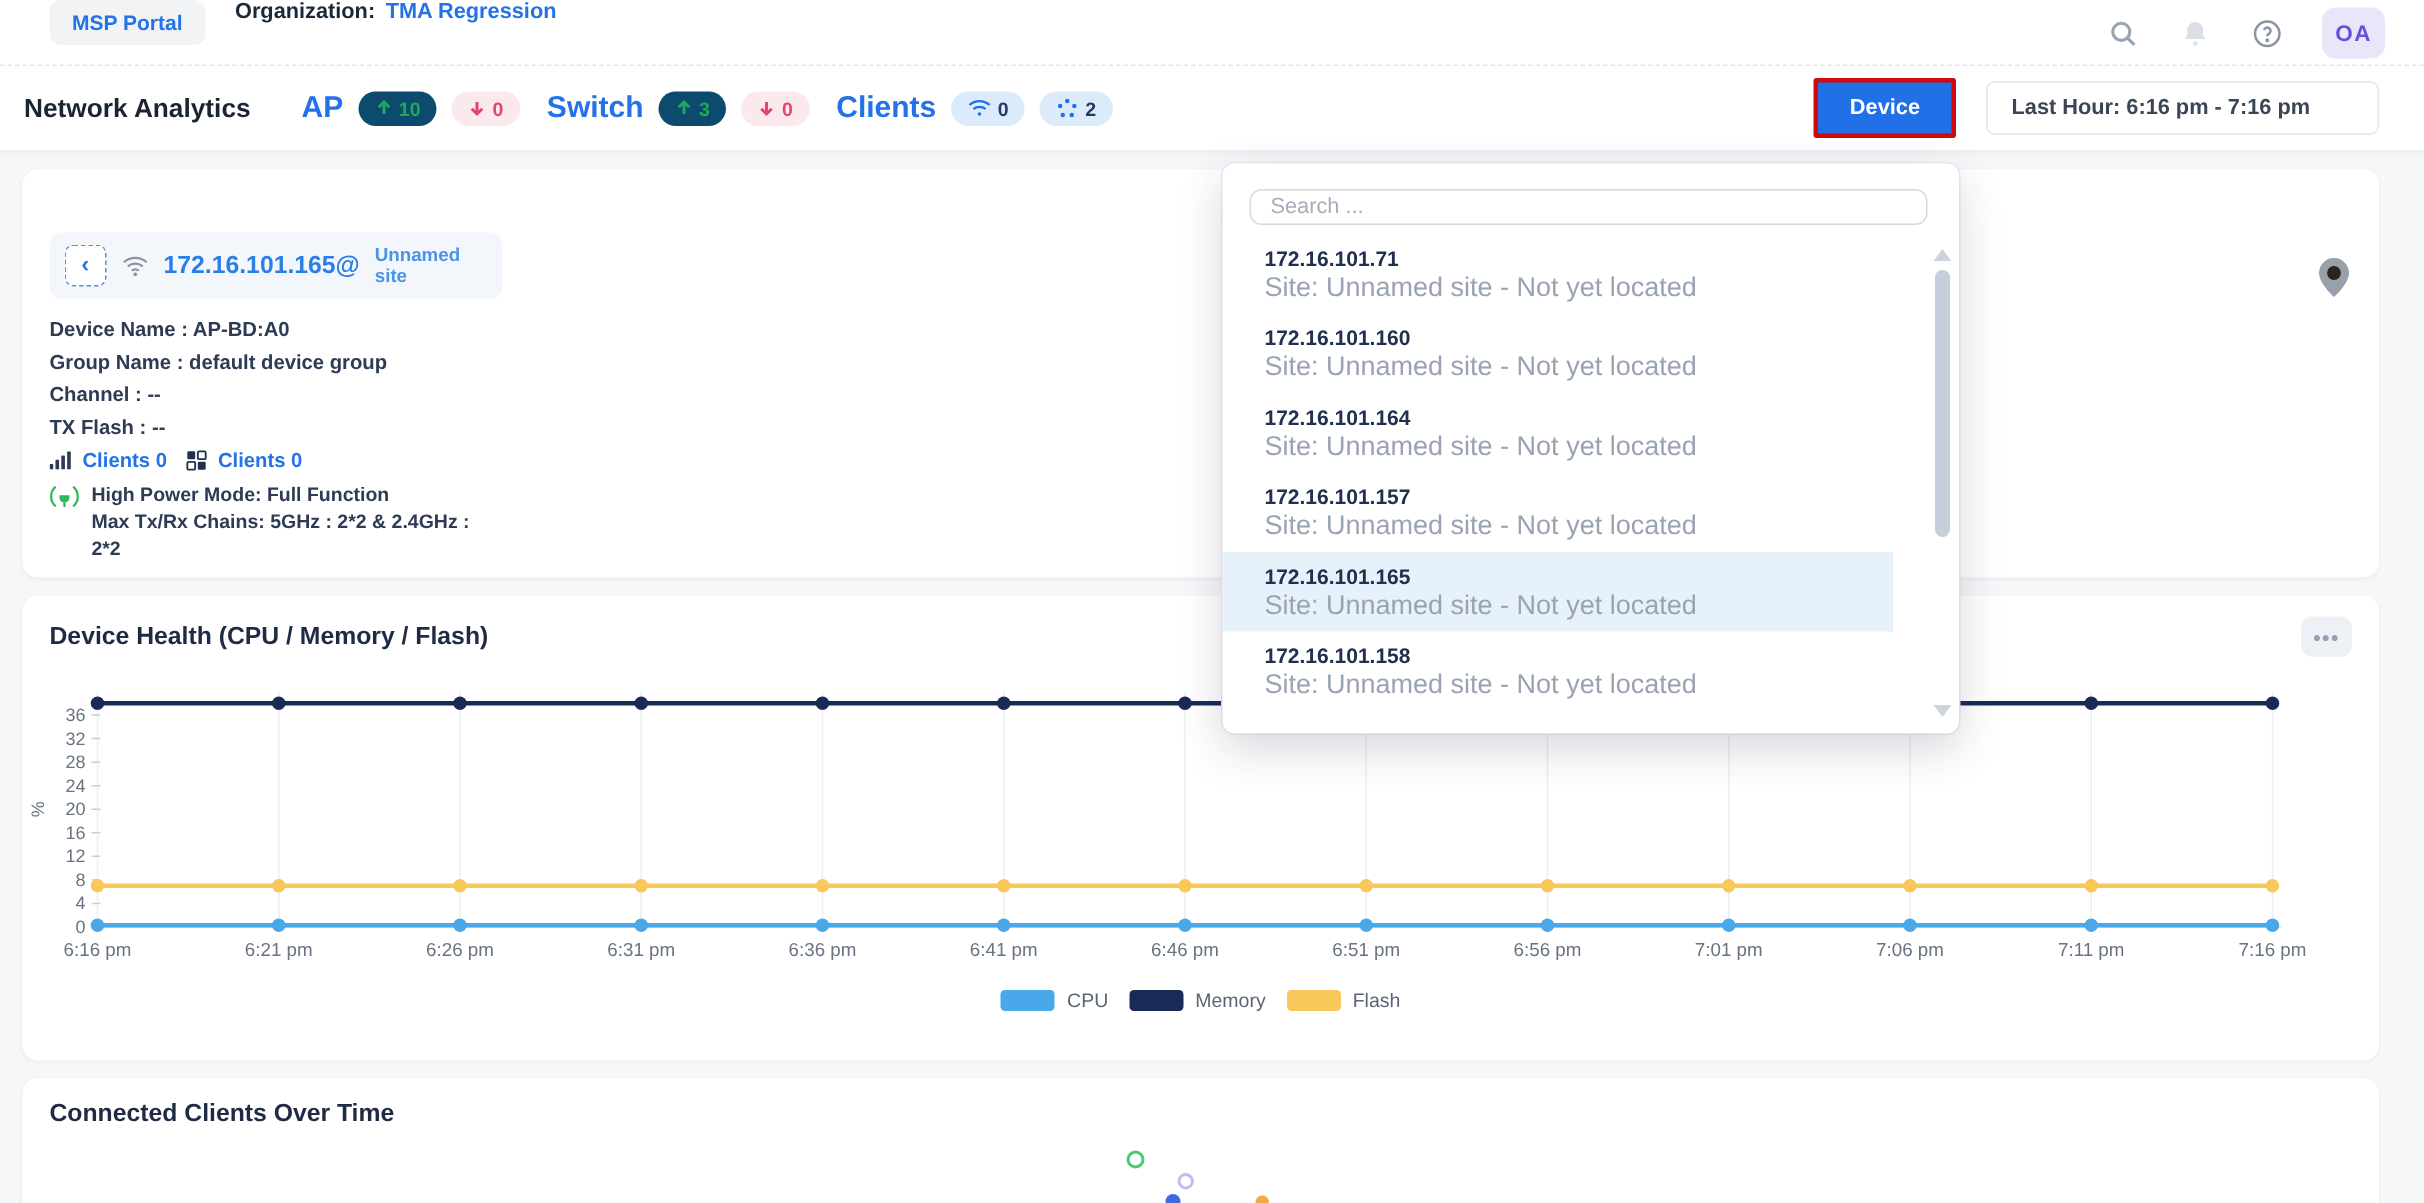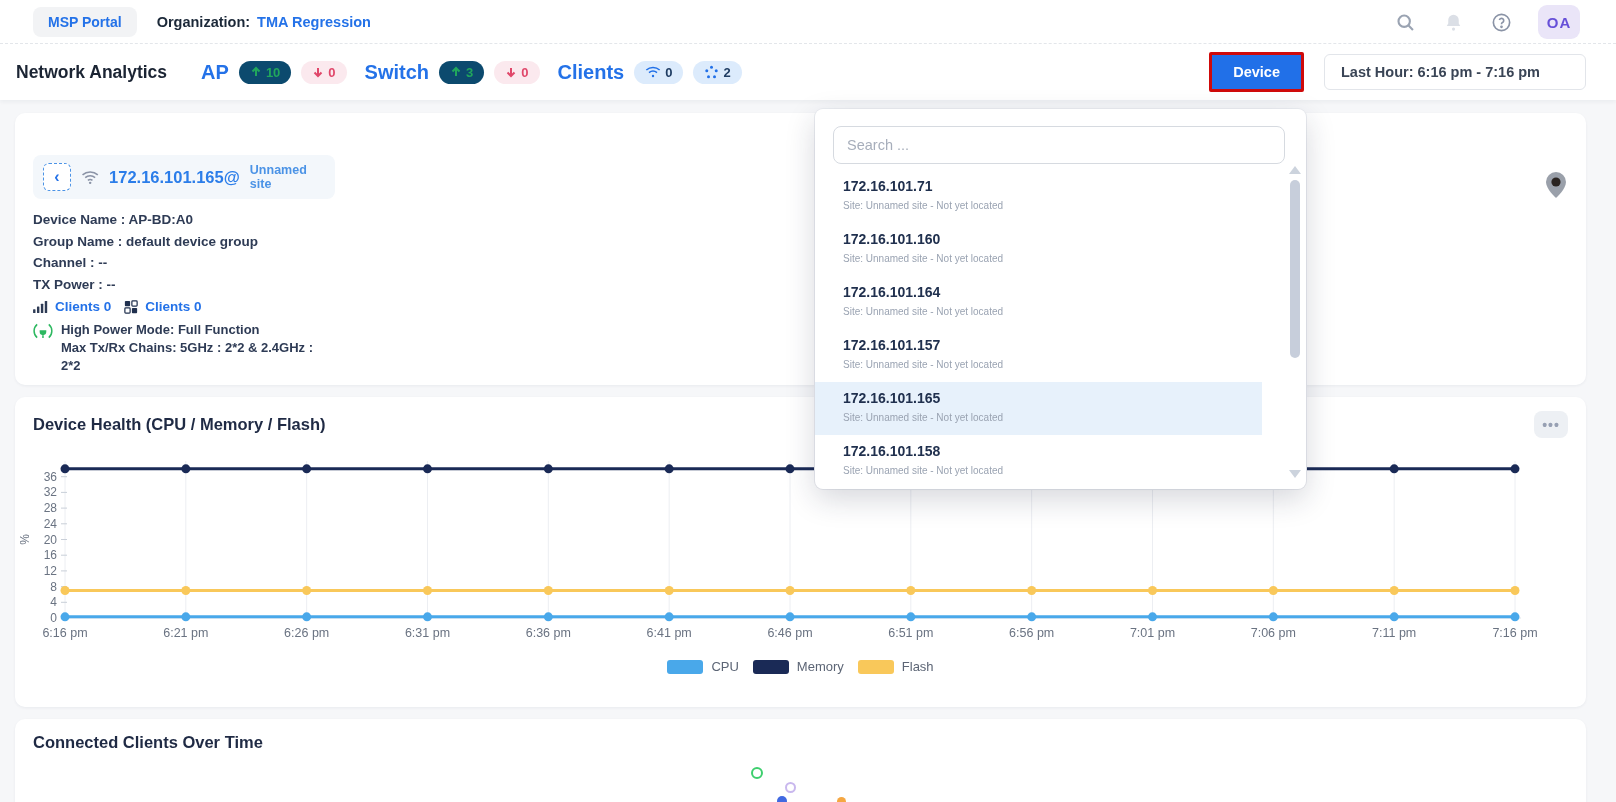--- a/index.html
+++ b/index.html
@@ -1,26 +1,26 @@
 <!DOCTYPE html>
 <html><head>
 <meta charset="utf-8">
 <style>
   * { margin:0; padding:0; box-sizing:border-box; }
   html,body { width:1616px; height:802px; overflow:hidden;
     font-family:"Liberation Sans", sans-serif; background:#f6f7f9; color:#26324b; }
 
   
-  .topbar { position:relative; height:44px; background:#fff; display:flex; align-items:center;
+  .topbar { position:relative; height:44px; background:#fff; display:flex; align-items:flex-start;
     border-bottom:1px dashed #e3e6ea; z-index:60; }
   .msp-btn { margin-left:33px; background:#f2f3f5; color:#2472e8; font-weight:700; font-size:14px;
     padding:7px 15px; border-radius:8px; border:none; cursor:pointer; }
   .org-label { margin-left:20px; font-weight:700; font-size:14.5px; color:#1b2838; }
   .org-name { margin-left:7px; font-weight:700; font-size:14.5px; color:#2472e8; cursor:pointer; }
-  .topbar-right { position:absolute; right:36px; top:0; height:44px; display:flex; align-items:center; gap:26px; }
+  .topbar-right { position:absolute; right:26px; top:0; height:44px; display:flex; align-items:center; gap:26px; }
   .tb-icon { width:22px; height:22px; display:flex; align-items:center; justify-content:center; cursor:pointer; }
   .avatar { width:42px; height:34px; background:#eae5f8; border-radius:9px; display:flex; align-items:center;
     justify-content:center; color:#6750d8; font-weight:700; font-size:15px; letter-spacing:1px; cursor:pointer; }
 
   
   .pagehead { position:relative; height:56px; background:#fff; display:flex; align-items:center;
     box-shadow:0 2px 4px rgba(20,30,60,.05); z-index:40; }
   .page-title { margin-left:16px; font-size:17.5px; font-weight:700; color:#1b2433; }
   .stats { display:flex; align-items:center; gap:10px; margin-left:26px; }
   .stat-label { color:#2472e8; font-weight:700; font-size:20px; margin-left:8px; }
@@ -70,28 +70,28 @@
   .legend-item { display:flex; align-items:center; gap:8px; cursor:pointer; }
   .legend-swatch { width:36px; height:14px; border-radius:3px; }
   .legend-label { font-size:13px; color:#5c6575; }
 
   
   .loader-dot { position:absolute; border-radius:50%; }
 
   
   .dropdown { position:absolute; left:815px; top:109px; width:491px; height:380px; background:#fff;
     border-radius:8px; box-shadow:0 10px 30px rgba(25,35,60,.18), 0 0 0 1px #eceef2; z-index:50; overflow:hidden; }
-  .dd-search { margin:17px 18px 6px 18px; width:452px; height:38px; border:1px solid #d6dae0; border-radius:8px;
+  .dd-search { margin:17px 18px 6px 18px; width:452px; height:24px; border:1px solid #d6dae0; border-radius:8px;
     padding:0 13px; font-size:14.5px; color:#2e3b55; outline:none; font-family:"Liberation Sans",sans-serif; }
   .dd-search::placeholder { color:#a7aebb; }
   .dd-list { position:relative; }
   .dd-item { padding:7px 0 8px 28px; cursor:pointer; width:447px; }
   .dd-item.selected { background:#e7f1fb; }
   .dd-item .dd-name { font-size:14px; font-weight:700; color:#20304e; line-height:19px; }
-  .dd-item .dd-site { font-size:10px; color:#9aa3b2; line-height:19px; }
+  .dd-item .dd-site { font-size:18px; color:#9aa3b2; line-height:19px; }
   .dd-scrollbar { position:absolute; top:57px; right:5px; width:12px; height:312px; }
   .dd-scroll-up, .dd-scroll-down { position:absolute; left:0; width:0; height:0; border-left:6px solid transparent;
     border-right:6px solid transparent; cursor:pointer; }
   .dd-scroll-up { top:0; border-bottom:8px solid #ccd3dd; }
   .dd-scroll-down { bottom:0; border-top:8px solid #ccd3dd; }
   .dd-thumb { position:absolute; top:14px; left:1px; width:10px; height:178px; background:#c7cedb;
     border-radius:5px; cursor:pointer; }
 
   svg text { font-family:"Liberation Sans",sans-serif; }
 </style>
@@ -193,21 +193,21 @@
             <path d="M9 13.8a5 5 0 0 1 6 0"></path>
             <circle cx="12" cy="17" r="1.6" fill="#8a93a6" stroke="none"></circle>
           </svg>
         <span class="ip-title">172.16.101.165@</span>
         <span class="site-name">Unnamed site</span>
       </div>
       <div class="info-lines">
         <div class="info-line">Device Name : AP-BD:A0</div>
         <div class="info-line">Group Name : default device group</div>
         <div class="info-line">Channel : --</div>
-        <div class="info-line">TX Power : --</div>
+        <div class="info-line">TX Flash : --</div>
         <div class="clients-row">
           <svg width="15" height="13" viewBox="0 0 16 14" fill="#2e3b55">
             <rect x="0" y="10" width="2.6" height="4" rx="0.6"></rect>
               <rect x="4.2" y="7" width="2.6" height="7" rx="0.6"></rect>
               <rect x="8.4" y="4" width="2.6" height="10" rx="0.6"></rect>
               <rect x="12.6" y="1" width="2.6" height="13" rx="0.6"></rect>
             </svg>
           <span class="clients-link">Clients 0</span>
           <svg width="14" height="14" viewBox="0 0 16 16" fill="#20304e" style="margin-left:6px">
             <rect x="1" y="1" width="6" height="6" rx="1"></rect>

